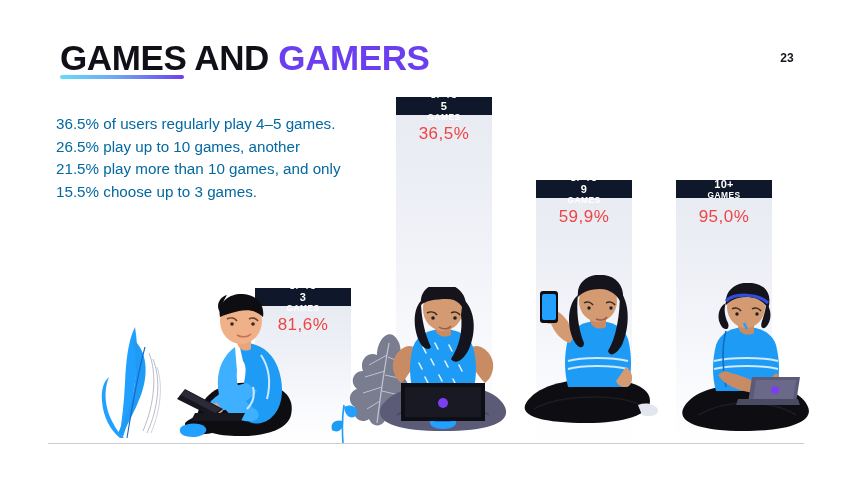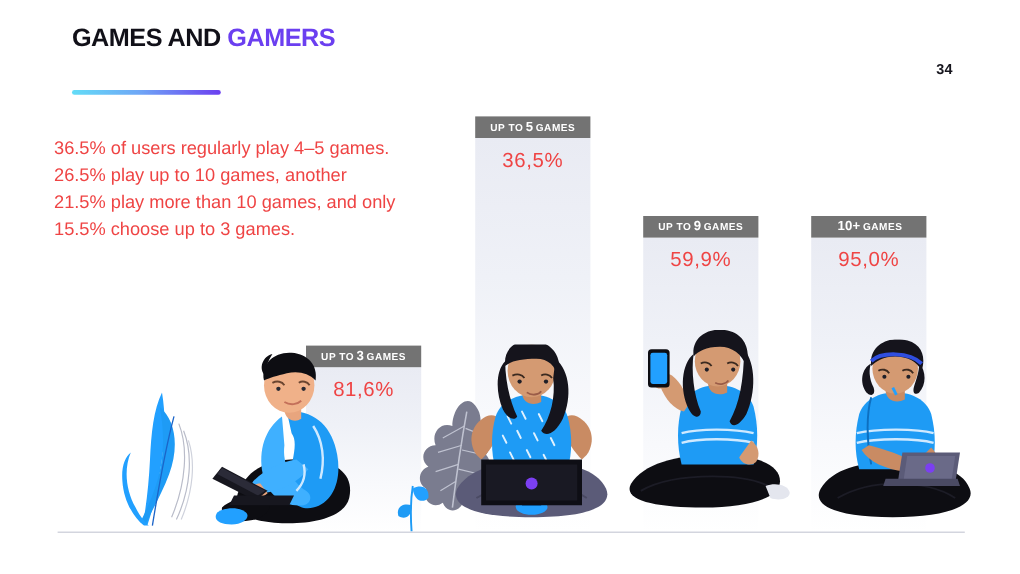--- a/index.html
+++ b/index.html
@@ -12,22 +12,22 @@
   #slide {
     position: relative;
     width: 850px; height: 478px;
     background: #ffffff;
     overflow: hidden;
   }
 
   
   #title {
     position: absolute;
-    left: 60px; top: 20px;
-    font-size: 21px;
+    left: 60px; top: 38px;
+    font-size: 35px;
     font-weight: 800;
     letter-spacing: -0.4px;
     white-space: nowrap;
   }
   #title .t-dark { color: #111018; }
   #title .t-accent { color: #6B3FF0; }
   #title-rule {
     position: absolute;
     left: 60px; top: 75px;
     width: 124px; height: 4px;
@@ -39,49 +39,50 @@
     right: 56px; top: 51px;
     font-size: 12px;
     font-weight: 700;
     color: #16151d;
     letter-spacing: 0.2px;
   }
 
   
   #body-text {
     position: absolute;
-    left: 45px; top: 113px;
+    left: 56px; top: 113px;
     width: 290px;
     font-size: 15.2px;
     line-height: 1.48;
-    color: #ef4444;
+    color: #0369a1;
   }
 
   
   #chart {
     position: absolute;
     left: 0; top: 0;
     width: 850px; height: 478px;
   }
   .bar-group { position: absolute; bottom: 34px; }
   .bar-badge {
     position: absolute;
     left: 0; top: 0;
     width: 100%;
     height: 18px;
-    background: #737373;
+    background: #0f172a;
     color: #ffffff;
     font-size: 8.4px;
     font-weight: 700;
     letter-spacing: 0.45px;
     display: flex;
     align-items: center;
     justify-content: center;
     white-space: nowrap;
     z-index: 4;
+    flex-direction: column;
   }
   .bar-badge .num {
     font-size: 11px;
     font-weight: 800;
     margin: 0 2px;
     letter-spacing: 0.2px;
   }
   .bar-badge .pre { text-transform: uppercase; }
   .bar-badge .post { text-transform: uppercase; }
   .bar-body {
@@ -118,21 +119,21 @@
 </head>
 <body>
 
 <div id="slide">
 
   <div id="title">
     <span class="t-dark">GAMES AND</span>
     <span class="t-accent">GAMERS</span>
   </div>
   <div id="title-rule"></div>
-  <div id="page-number">34</div>
+  <div id="page-number">23</div>
 
   <div id="body-text">36.5% of users regularly play 4–5 games. 26.5% play up to 10 games, another 21.5% play more than 10 games, and only 15.5% choose up to 3 games.</div>
 
   <div id="chart">
 
     <div class="bar-group" style="left:255px; width:96px; height:156px;">
       <div class="bar-body"></div>
       <div class="bar-badge">
         <span class="pre">UP TO</span>
         <span class="num">3</span>

